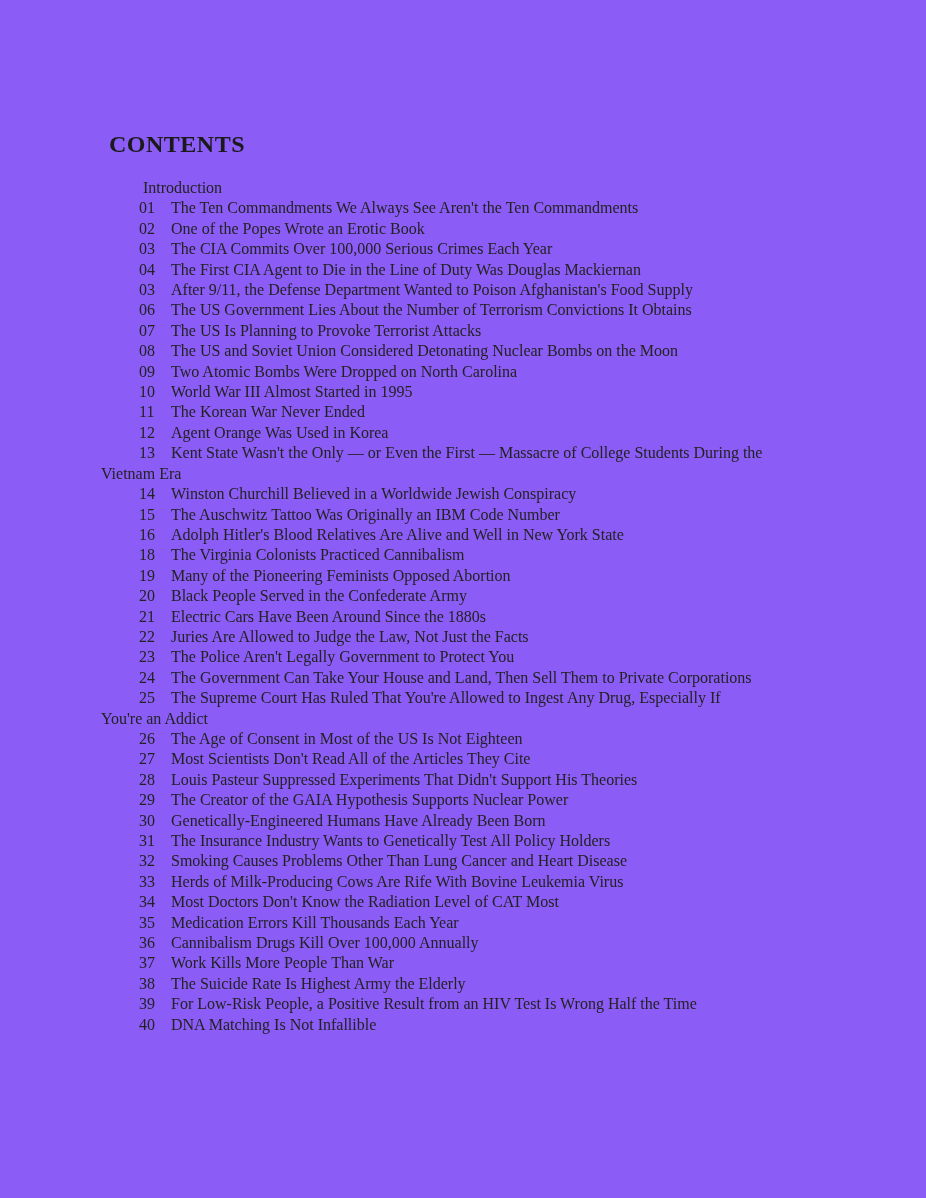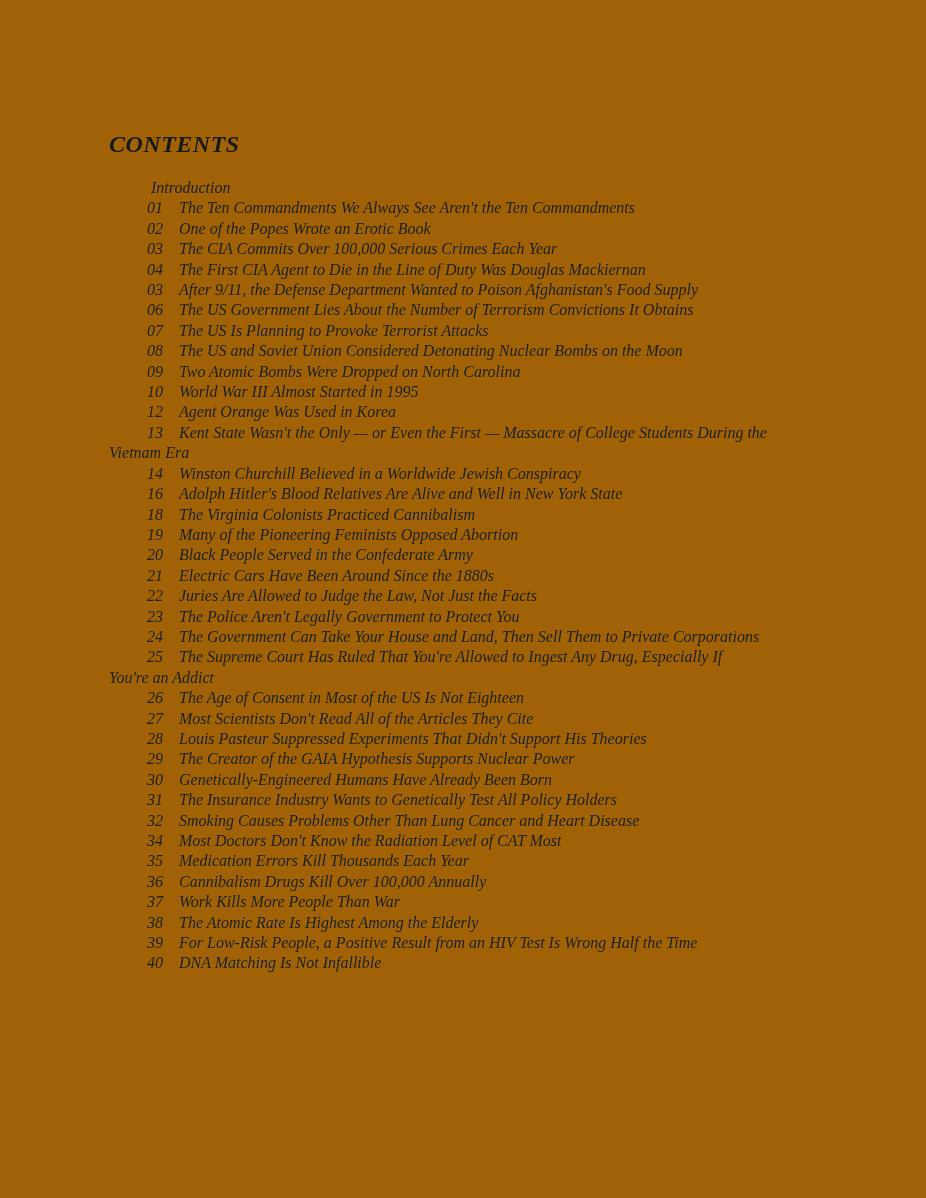--- a/index.html
+++ b/index.html
@@ -11,37 +11,36 @@
     width: 926px;
     height: 1198px;
     position: relative;
     font-family: "Liberation Serif", "DejaVu Serif", serif;
     color: #222222;
     overflow: hidden;
   }
   .page {
     position: absolute;
     inset: 0;
-    background: #a16207;
-    font-style: italic;
+    background: #8b5cf6;
   }
   .doc-title {
     position: absolute;
     left: 109px;
     top: 131px;
     margin: 0;
     font-size: 24px;
     font-weight: bold;
     line-height: 26px;
     letter-spacing: 0.5px;
     color: #1a1a1a;
   }
   .toc {
     position: absolute;
-    left: 109px;
+    left: 101px;
     top: 178px;
     width: 780px;
     font-size: 16px;
     line-height: 20.4px;
   }
   .toc-entry {
     margin: 0;
     padding: 0;
   }
   .toc-num {
@@ -81,28 +80,30 @@
   <p class="toc-entry"><span class="toc-num">06</span><span class="toc-title">The US Government Lies About the Number of Terrorism Convictions It Obtains</span></p>
 
   <p class="toc-entry"><span class="toc-num">07</span><span class="toc-title">The US Is Planning to Provoke Terrorist Attacks</span></p>
 
   <p class="toc-entry"><span class="toc-num">08</span><span class="toc-title">The US and Soviet Union Considered Detonating Nuclear Bombs on the Moon</span></p>
 
   <p class="toc-entry"><span class="toc-num">09</span><span class="toc-title">Two Atomic Bombs Were Dropped on North Carolina</span></p>
 
   <p class="toc-entry"><span class="toc-num">10</span><span class="toc-title">World War III Almost Started in 1995</span></p>
 
+  <p class="toc-entry"><span class="toc-num">11</span><span class="toc-title">The Korean War Never Ended</span></p>
 
   <p class="toc-entry"><span class="toc-num">12</span><span class="toc-title">Agent Orange Was Used in Korea</span></p>
 
   <p class="toc-entry"><span class="toc-num">13</span><span class="toc-title">Kent State Wasn't the Only — or Even the First — Massacre of College Students During the
 Vietnam Era</span></p>
 
   <p class="toc-entry"><span class="toc-num">14</span><span class="toc-title">Winston Churchill Believed in a Worldwide Jewish Conspiracy</span></p>
 
+  <p class="toc-entry"><span class="toc-num">15</span><span class="toc-title">The Auschwitz Tattoo Was Originally an IBM Code Number</span></p>
 
   <p class="toc-entry"><span class="toc-num">16</span><span class="toc-title">Adolph Hitler's Blood Relatives Are Alive and Well in New York State</span></p>
 
 
   <p class="toc-entry"><span class="toc-num">18</span><span class="toc-title">The Virginia Colonists Practiced Cannibalism</span></p>
 
   <p class="toc-entry"><span class="toc-num">19</span><span class="toc-title">Many of the Pioneering Feminists Opposed Abortion</span></p>
 
   <p class="toc-entry"><span class="toc-num">20</span><span class="toc-title">Black People Served in the Confederate Army</span></p>
 
@@ -124,28 +125,29 @@
   <p class="toc-entry"><span class="toc-num">28</span><span class="toc-title">Louis Pasteur Suppressed Experiments That Didn't Support His Theories</span></p>
 
   <p class="toc-entry"><span class="toc-num">29</span><span class="toc-title">The Creator of the GAIA Hypothesis Supports Nuclear Power</span></p>
 
   <p class="toc-entry"><span class="toc-num">30</span><span class="toc-title">Genetically-Engineered Humans Have Already Been Born</span></p>
 
   <p class="toc-entry"><span class="toc-num">31</span><span class="toc-title">The Insurance Industry Wants to Genetically Test All Policy Holders</span></p>
 
   <p class="toc-entry"><span class="toc-num">32</span><span class="toc-title">Smoking Causes Problems Other Than Lung Cancer and Heart Disease</span></p>
 
+  <p class="toc-entry"><span class="toc-num">33</span><span class="toc-title">Herds of Milk-Producing Cows Are Rife With Bovine Leukemia Virus</span></p>
 
   <p class="toc-entry"><span class="toc-num">34</span><span class="toc-title">Most Doctors Don't Know the Radiation Level of CAT Most</span></p>
 
   <p class="toc-entry"><span class="toc-num">35</span><span class="toc-title">Medication Errors Kill Thousands Each Year</span></p>
 
   <p class="toc-entry"><span class="toc-num">36</span><span class="toc-title">Cannibalism Drugs Kill Over 100,000 Annually</span></p>
 
   <p class="toc-entry"><span class="toc-num">37</span><span class="toc-title">Work Kills More People Than War</span></p>
 
-  <p class="toc-entry"><span class="toc-num">38</span><span class="toc-title">The Atomic Rate Is Highest Among the Elderly</span></p>
+  <p class="toc-entry"><span class="toc-num">38</span><span class="toc-title">The Suicide Rate Is Highest Army the Elderly</span></p>
 
   <p class="toc-entry"><span class="toc-num">39</span><span class="toc-title">For Low-Risk People, a Positive Result from an HIV Test Is Wrong Half the Time</span></p>
 
   <p class="toc-entry"><span class="toc-num">40</span><span class="toc-title">DNA Matching Is Not Infallible</span></p>
 </div>
 </div>
 
 </body></html>

